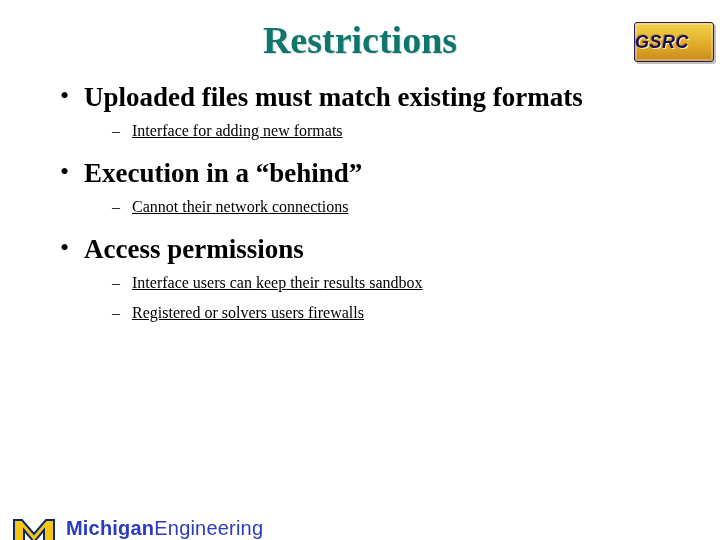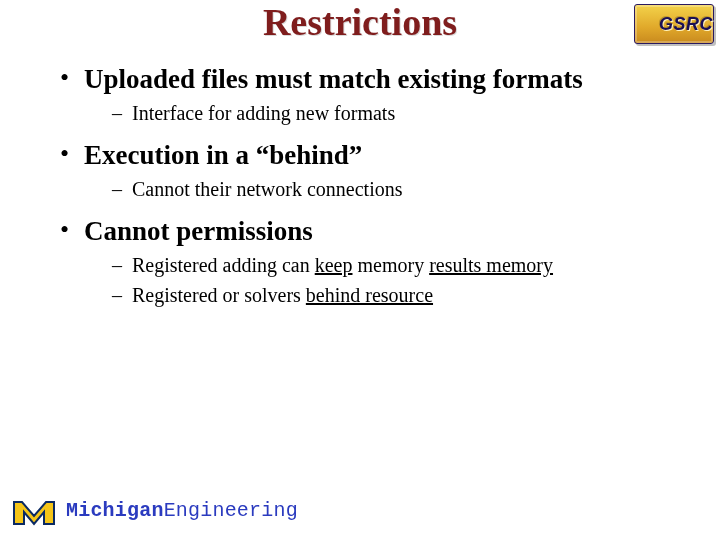--- a/index.html
+++ b/index.html
@@ -16,21 +16,22 @@
   .slide {
     width: 720px;
     height: 540px;
     position: relative;
     box-sizing: border-box;
   }
   .title {
     text-align: center;
     font-size: 38px;
     font-weight: bold;
-    color: #7f1d1d;
+    color: #0f766e;
+    margin-top: 18px;
     margin-bottom: 18px;
     text-shadow: 1px 1px 0 rgba(0,0,0,0.15);
   }
   .content {
     padding: 0 76px 0 54px;
   }
   ul.top {
     list-style: none;
     margin: 0;
     padding: 0;
@@ -55,22 +56,23 @@
     font-weight: bold;
   }
   ul.sub {
     list-style: none;
     margin: 2px 0 10px 0;
     padding: 0 0 0 28px;
   }
   ul.sub > li {
     position: relative;
     padding-left: 20px;
-    font-size: 20px;
+    font-size: 16px;
     line-height: 30px;
+    text-decoration: underline;
   }
   ul.sub > li::before {
     content: "–";
     position: absolute;
     left: 0;
     top: 0;
   }
   .u { text-decoration: underline; }
 
   
@@ -79,21 +81,21 @@
     top: 4px;
     right: 6px;
     width: 78px;
     height: 38px;
     background: linear-gradient(180deg,#f3d24a 0%, #e0a82a 60%, #c98a1e 100%);
     border: 1px solid #2a1a60;
     border-radius: 3px;
     box-shadow: inset 0 0 0 2px rgba(255,255,255,0.25), 2px 2px 0 rgba(0,0,0,0.25);
     display: flex;
     align-items: center;
-    justify-content: flex-end;
+    justify-content: flex-start;
   }
   .gsrc span {
     font-family: Arial, Helvetica, sans-serif;
     font-weight: 900;
     font-style: italic;
     font-size: 18px;
     letter-spacing: 0.5px;
     color: #1a0f55;
     text-shadow: 1px 1px 0 #fff3c0, -1px -1px 0 rgba(0,0,0,0.2);
   }
@@ -107,21 +109,21 @@
     align-items: center;
     gap: 10px;
   }
   .mlogo {
     width: 44px;
     height: 40px;
     position: relative;
   }
   .mlogo svg { width: 44px; height: 40px; display:block; }
   .mich {
-    font-family: Liberation Mono, monospace;
+    font-family: Liberation Sans, sans-serif;
     font-size: 20px;
     letter-spacing: 0.2px;
     color: #2b3bbf;
   }
   .mich .bold { font-weight: 700; }
   .mich .light { font-weight: 400; }
 </style>
 </head>
 <body>
 
@@ -148,27 +150,27 @@
       <li>
         <span class="b1-head">Execution in a “behind”</span>
         <ul class="sub">
           <li>
             <span>Cannot their network connections</span>
           </li>
         </ul>
       </li>
 
       <li>
-        <span class="b1-head">Cannot permissions</span>
+        <span class="b1-head">Access permissions</span>
         <ul class="sub">
           <li>
-            <span>Registered adding can </span><span class="u">keep</span><span> memory </span><span class="u">results memory</span><span></span>
+            <span>Interface users can </span><span class="u">keep</span><span> their </span><span class="u">results sandbox</span><span></span>
           </li>
           <li>
-            <span>Registered or solvers </span><span class="u">behind resource</span><span></span><span class="u"></span><span></span>
+            <span>Registered or solvers </span><span class="u">users firewalls</span><span></span><span class="u"></span><span></span>
           </li>
         </ul>
       </li>
 
     </ul>
   </div>
 
   <div class="footer">
     <div class="mlogo">
       <svg viewBox="0 0 44 40">

